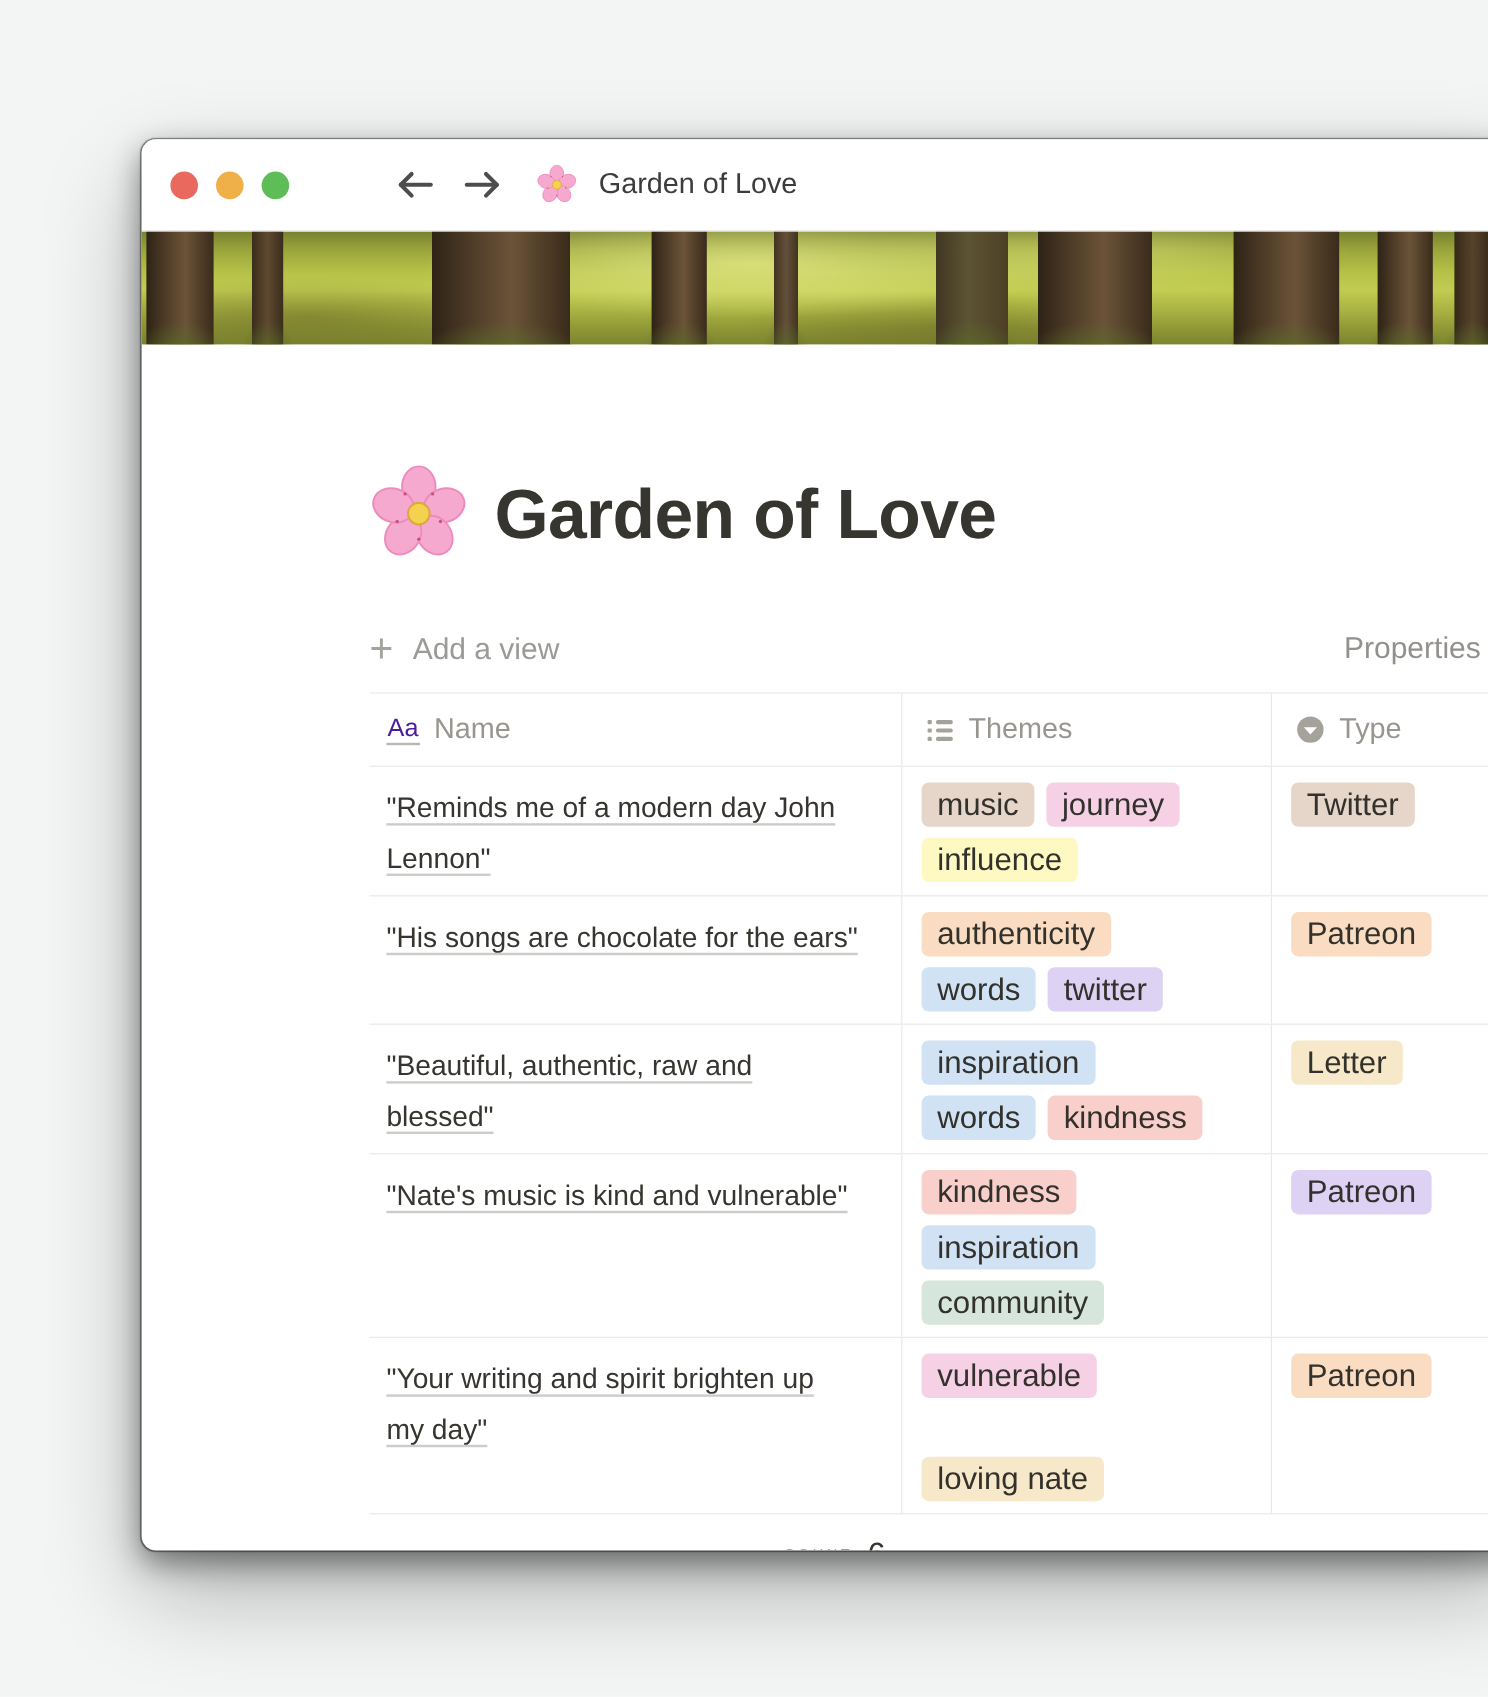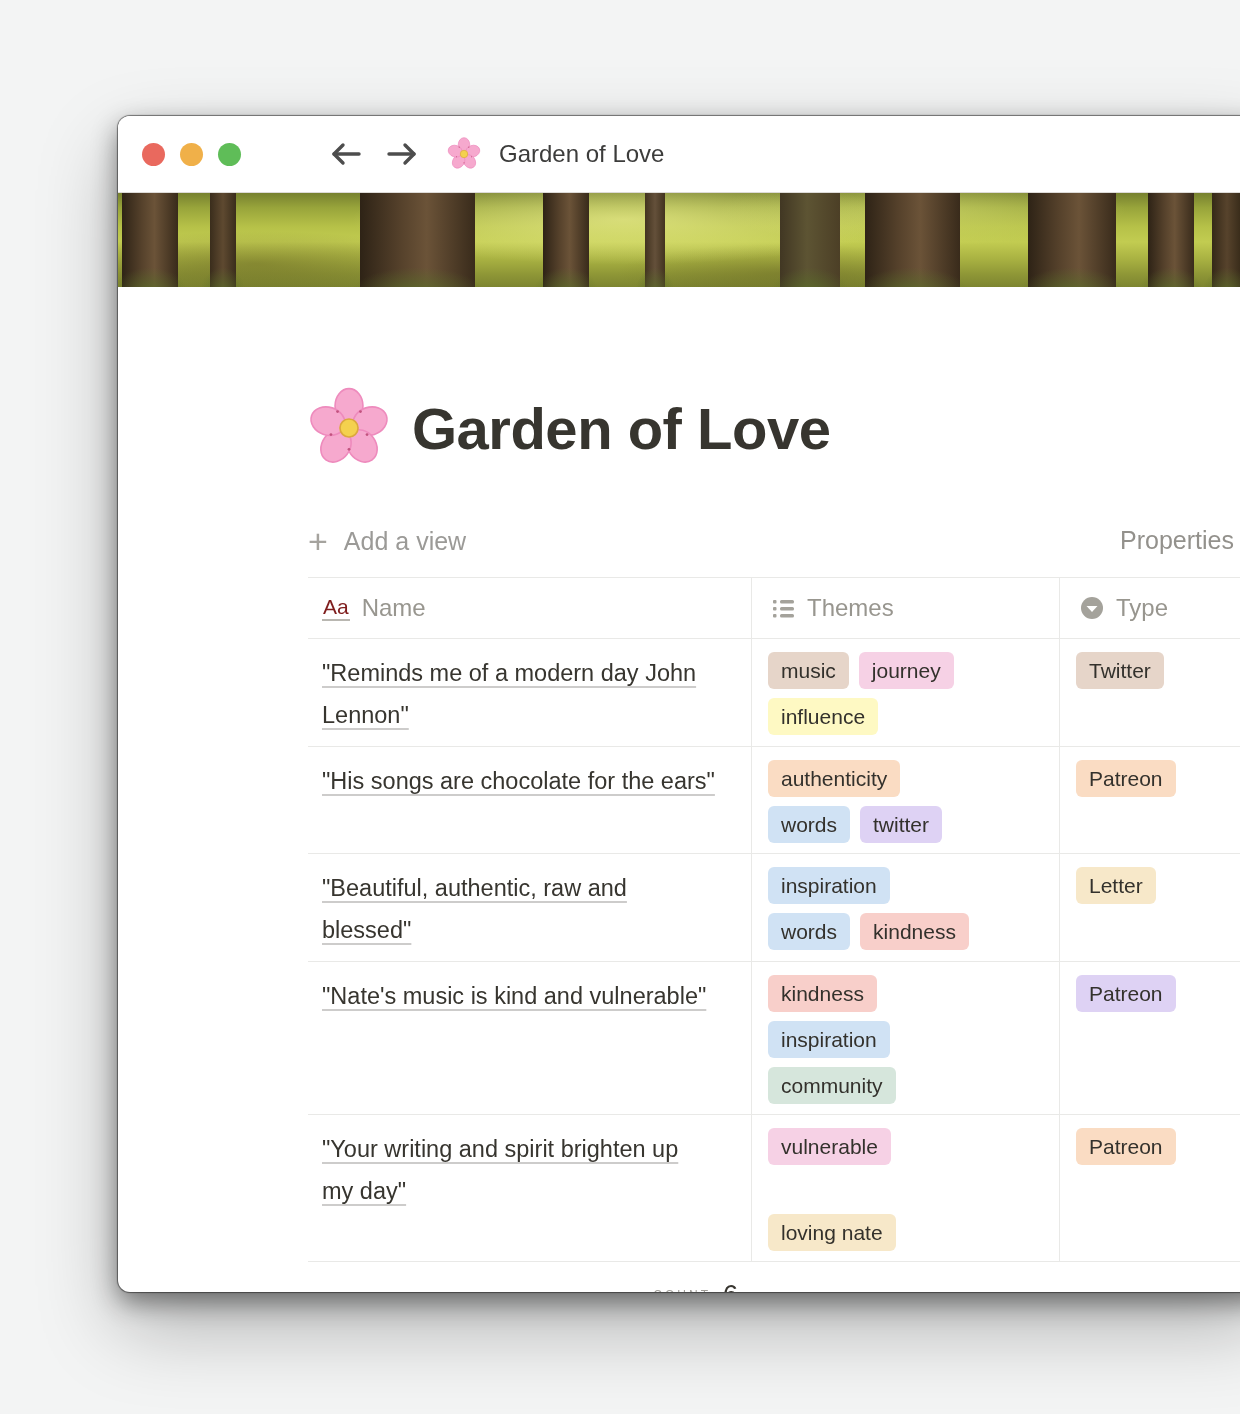--- a/index.html
+++ b/index.html
@@ -55,33 +55,33 @@
   .add-view .plus { font-size:34px; font-weight:300; color:#a5a39e; margin-right:16px; line-height:30px; }
   .properties { position:absolute; left:812px; top:3px; color:#93918c; font-size:25px; white-space:nowrap; cursor:pointer; }
   
   .table { margin-top:18px; }
   .thead { display:flex; height:62px; border-top:1px solid #e9e9e7; border-bottom:1px solid #e9e9e7; }
   .th { display:flex; align-items:center; color:#98968f; font-size:24px; }
   .th .icn { margin-right:12px; display:flex; align-items:center; }
   .col-name  { width:444px; padding-left:14px; border-right:1px solid #e9e9e7; }
   .col-theme { width:308px; padding-left:20px; border-right:1px solid #e9e9e7; }
   .col-type  { flex:1; padding-left:20px; }
-  .aa-icon { font-size:21px; color:#7f1d1d; border-bottom:2px solid #b9b7b1; padding:0 1px 1px; line-height:22px; }
+  .aa-icon { font-size:21px; color:#4c1d95; border-bottom:2px solid #b9b7b1; padding:0 1px 1px; line-height:22px; }
   .trow { display:flex; border-bottom:1px solid #e9e9e7; }
   .cell-name { width:444px; border-right:1px solid #e9e9e7; padding:13px 16px 10px 14px; cursor:pointer; }
   .cell-name .nm {
     display:block; max-width:394px; font-size:23.5px; line-height:42px; font-weight:500; color:#37352f;
     text-decoration:underline; text-decoration-color:rgba(55,53,47,.25); text-decoration-thickness:1.5px; text-underline-offset:5px;
   }
   .cell-theme { width:308px; border-right:1px solid #e9e9e7; padding:13px 10px 1px 16px; cursor:pointer; }
   .cell-type  { flex:1; padding:13px 10px 1px 16px; cursor:pointer; }
   .tag-line { display:flex; gap:10px; margin-bottom:9px; }
   .tag {
     display:inline-block; height:37px; line-height:37px; padding:0 13px;
-    border-radius:6px; font-size:21px; color:#33312c; white-space:nowrap;
+    border-radius:6px; font-size:26px; color:#33312c; white-space:nowrap;
   }
   .tfoot { display:flex; height:60px; }
   .foot-cell { width:444px; display:flex; justify-content:flex-end; align-items:center; padding:6px 14px 0 0; cursor:pointer; }
   .count-label { font-size:12px; letter-spacing:3px; color:#9f9d98; margin-right:12px; }
   .count-value { font-size:27px; color:#37352f; }
   svg { display:block; }
 </style>
 </head>
 <body>
 

